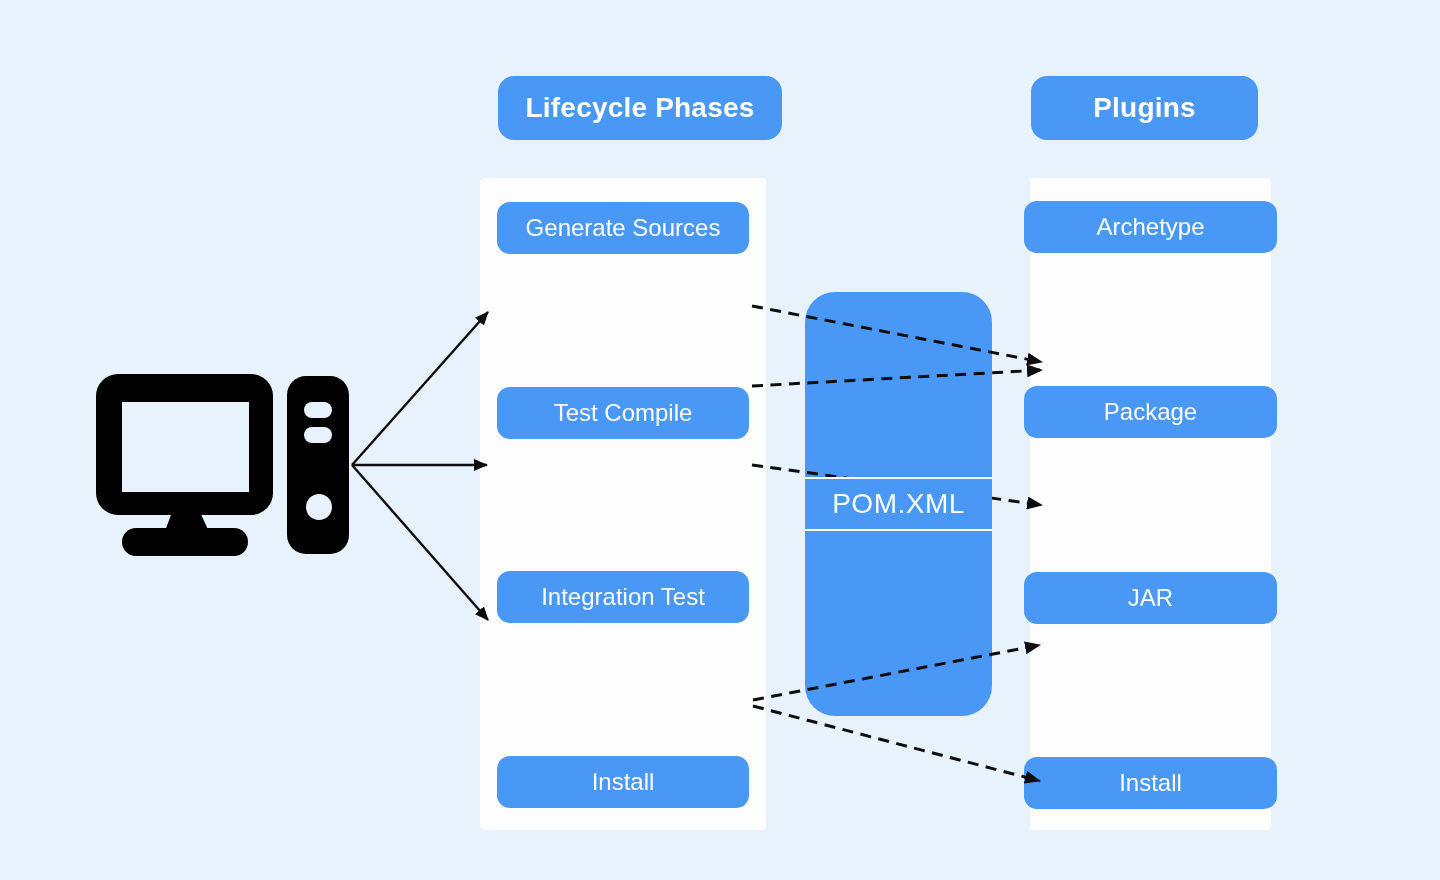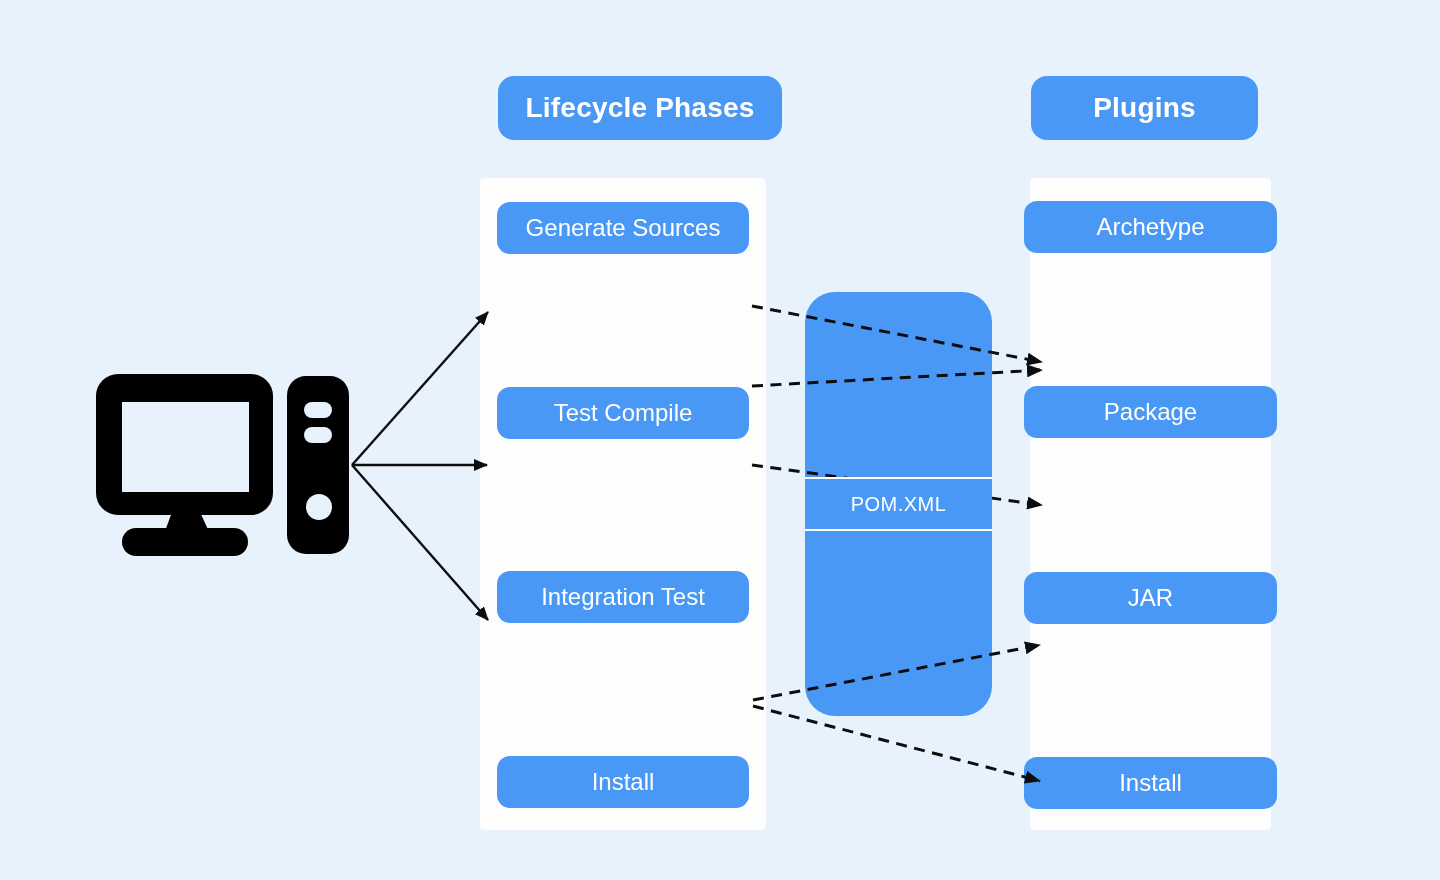--- a/index.html
+++ b/index.html
@@ -77,21 +77,21 @@
   .pom-band {
     position: absolute;
     left: 805px;
     top: 477px;
     width: 187px;
     height: 54px;
     background: #4a98f5;
     border-top: 2px solid #fdfdfe;
     border-bottom: 2px solid #fdfdfe;
     color: #ffffff;
-    font-size: 20px;
+    font-size: 28px;
     font-weight: 500;
     letter-spacing: .5px;
     display: flex;
     align-items: center;
     justify-content: center;
     z-index: 3;
   }
 
   .arrows-layer {
     position: absolute;

